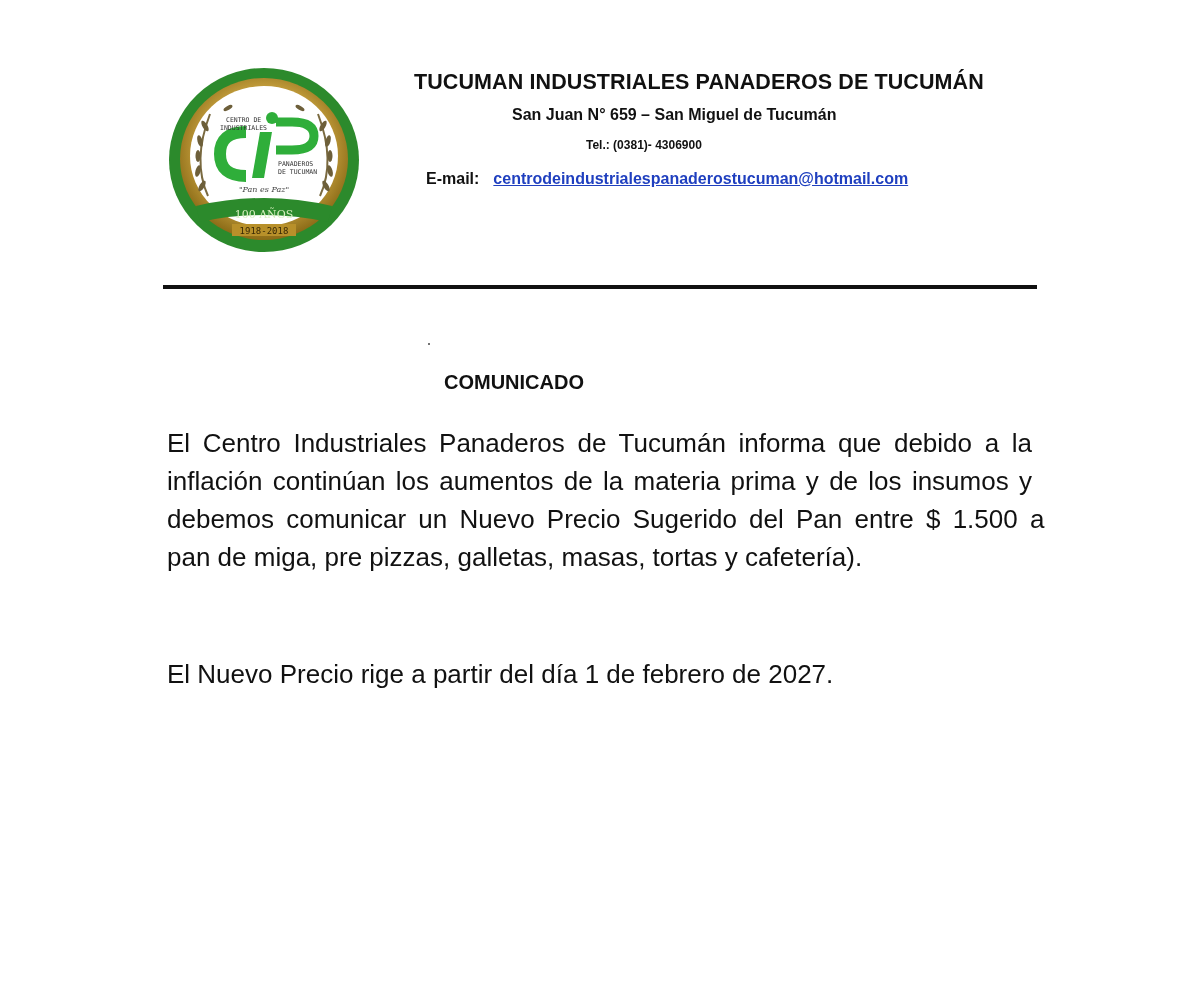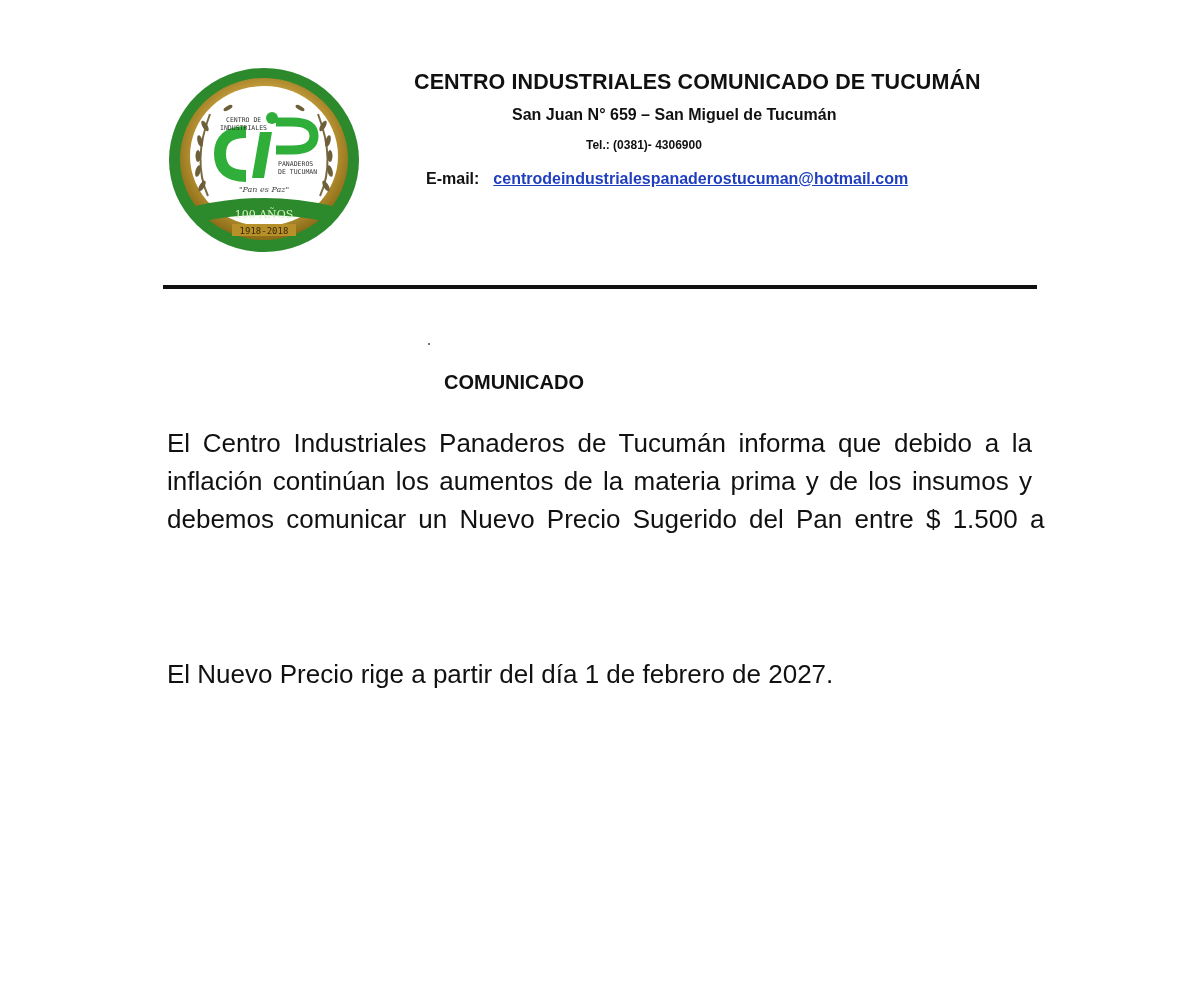--- a/index.html
+++ b/index.html
@@ -76,36 +76,37 @@
     <text x="96" y="126" font-size="8" font-style="italic" text-anchor="middle" font-family="DejaVu Serif, serif" fill="#444">"Pan es Paz"</text>
 
     <path d="M28 140 Q96 124 164 140 L160 156 Q96 142 32 156 Z" fill="#2c8a2c"></path>
     <text x="96" y="152" font-size="11" text-anchor="middle" font-family="DejaVu Serif, serif" fill="#d8f0c0">100 AÑOS</text>
     <rect x="64" y="158" width="64" height="12" fill="#b8902a"></rect>
     <text x="96" y="168" font-size="9" text-anchor="middle" font-family="DejaVu Sans Mono, monospace" fill="#3a2a05">1918-2018</text>
   </svg>
 </div>
 
 <div class="header-text">
-  <div class="org-name">CENTRO INDUSTRIALES COMUNICADO DE TUCUMÁN</div>
+  <div class="org-name">TUCUMAN INDUSTRIALES PANADEROS DE TUCUMÁN</div>
   <div class="address">San Juan N° 659 – San Miguel de Tucumán</div>
   <div class="phone">Tel.: (0381)- 4306900</div>
   <div class="email-line">
     <span>E-mail:</span><a class="email-link">centrodeindustrialespanaderostucuman@hotmail.com</a>
   </div>
 </div>
 
 <div class="rule"></div>
 <div class="speck"></div>
 
 <div class="title">
   <span>COMUNICADO</span>
 </div>
 
 <div class="para p1">
   <span class="line justify">El Centro Industriales Panaderos de Tucumán informa que debido a la</span>
   <span class="line justify">inflación continúan los aumentos de la materia prima y de los insumos y</span>
   <span class="line" style="word-spacing:5px;">debemos comunicar un Nuevo Precio Sugerido del Pan entre $ 1.500 a</span>
+  <span class="line">pan de miga, pre pizzas, galletas, masas, tortas y cafetería).</span>
 </div>
 
 <div class="para p2">
   <span class="line">El Nuevo Precio rige a partir del día 1 de febrero de 2027.</span>
 </div>
 
 </body></html>

